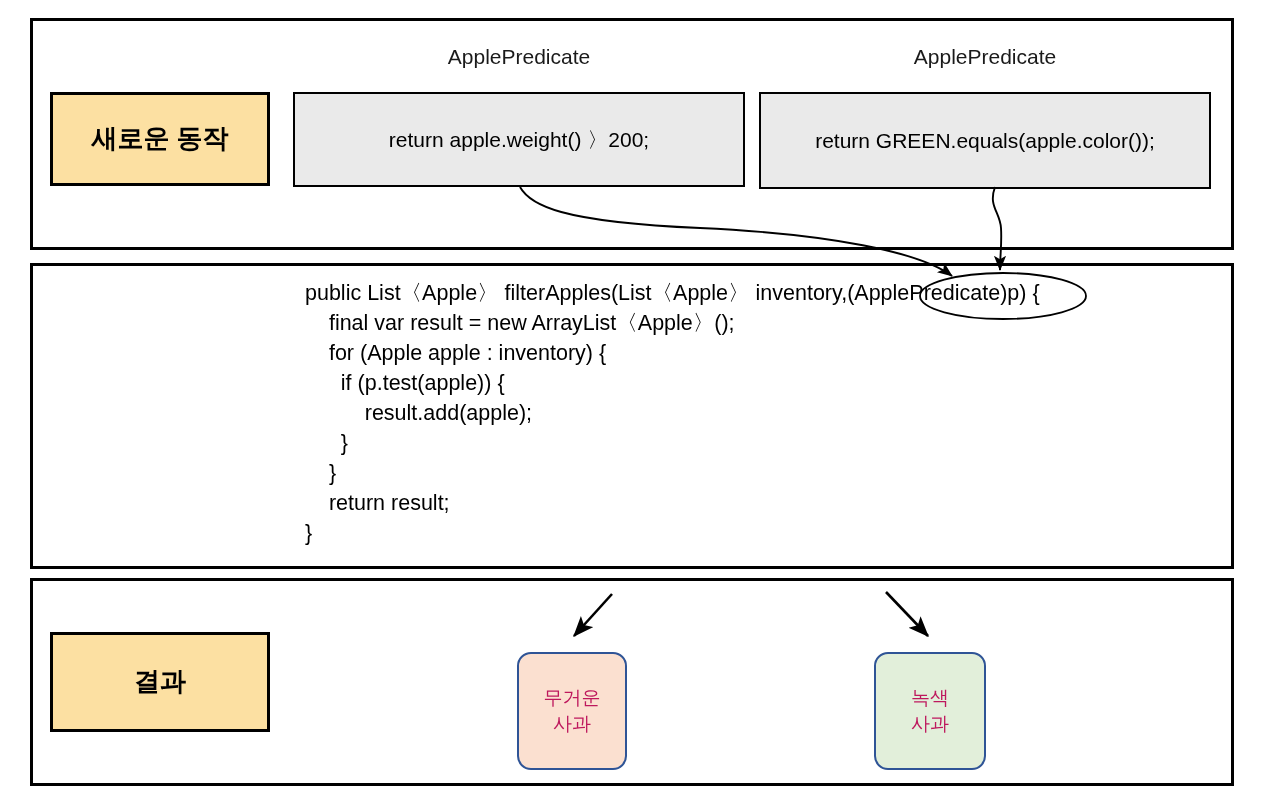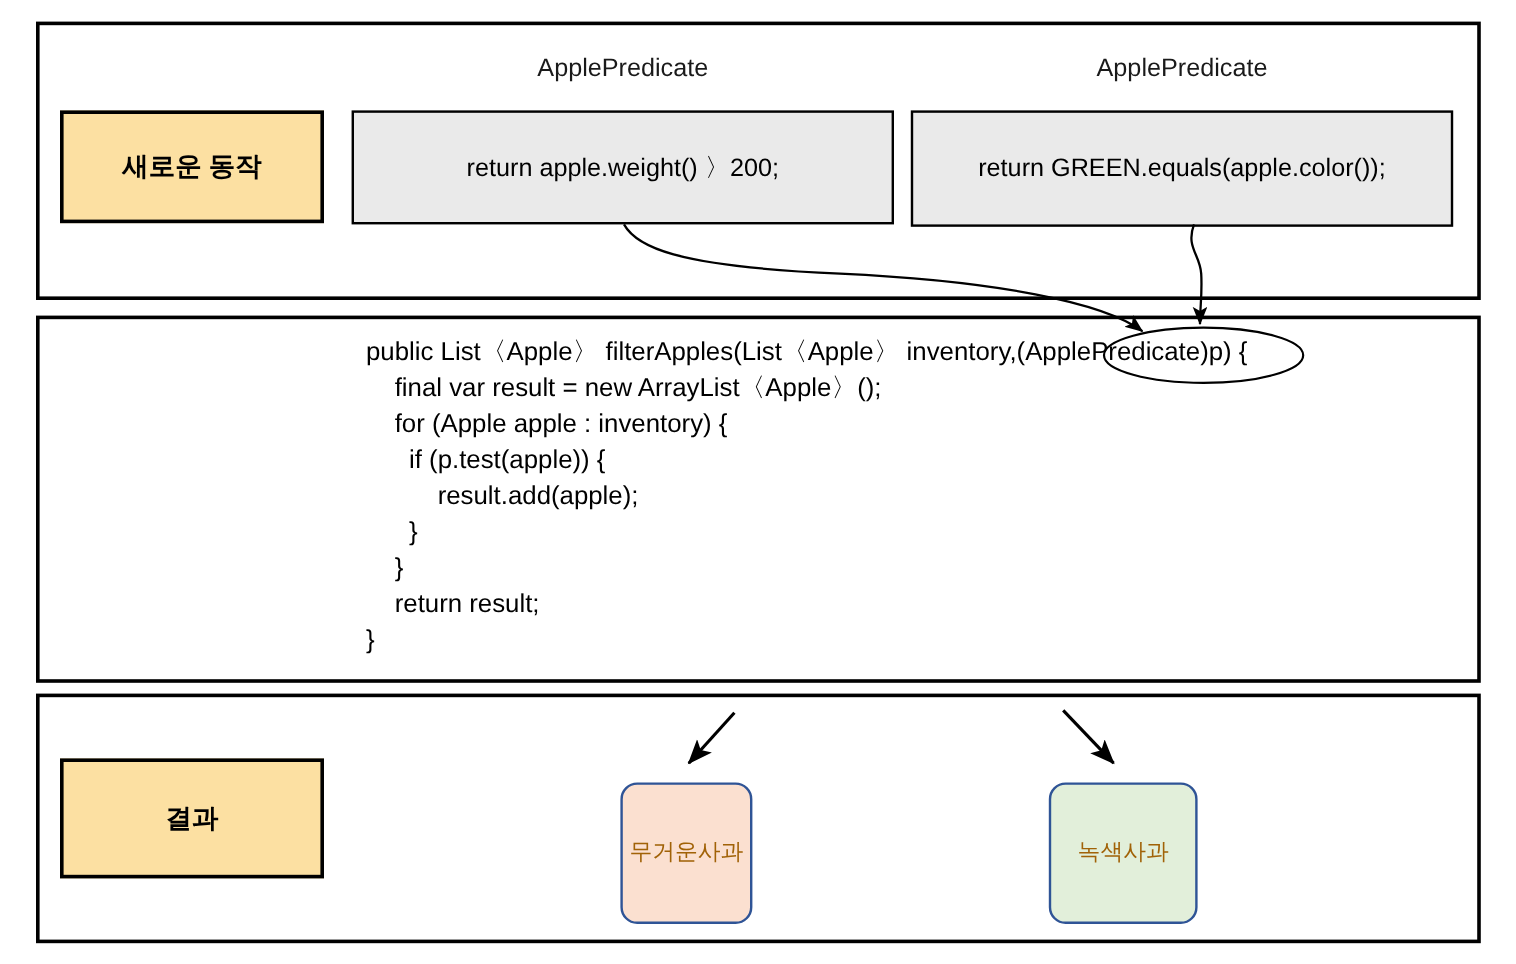--- a/index.html
+++ b/index.html
@@ -37,21 +37,21 @@
   .label-box {
     position: absolute;
     background: #FCE0A2;
     border: 3px solid #000000;
     box-sizing: border-box;
     display: flex;
     flex-direction: column;
     align-items: center;
     justify-content: center;
     font-weight: bold;
-    font-size: 22px;
+    font-size: 26px;
     color: #000000;
     line-height: 1.3;
     text-align: center;
   }
   #label-new-behaviour { left: 50px; top: 92px;  width: 220px; height: 94px; }
   #label-parameterize  { left: 50px; top: 288px; width: 220px; height: 88px; }
   #label-result        { left: 50px; top: 632px; width: 220px; height: 100px; }
 
   
   .snippet-caption {
@@ -92,30 +92,30 @@
   #code-block .ln { display: block; }
   #code-block b { font-weight: normal; }
 
   
   .result-box {
     position: absolute;
     border: 2.5px solid #2F5496;
     border-radius: 14px;
     box-sizing: border-box;
     display: flex;
-    flex-direction: row;
+    flex-direction: column;
     align-items: center;
     justify-content: center;
     font-size: 19px;
-    color: #a16207;
+    color: #be185d;
     line-height: 1.35;
     text-align: center;
   }
   #result-heavy { left: 517px; top: 652px; width: 110px; height: 118px; background: #FBE0D0; }
-  #result-green { left: 874px; top: 652px; width: 124px; height: 118px; background: #E2EFDA; }
+  #result-green { left: 874px; top: 652px; width: 112px; height: 118px; background: #E2EFDA; }
 
   
   #overlay {
     position: absolute;
     left: 0; top: 0;
     width: 1263px;
     height: 803px;
     pointer-events: none;
   }
 </style>

